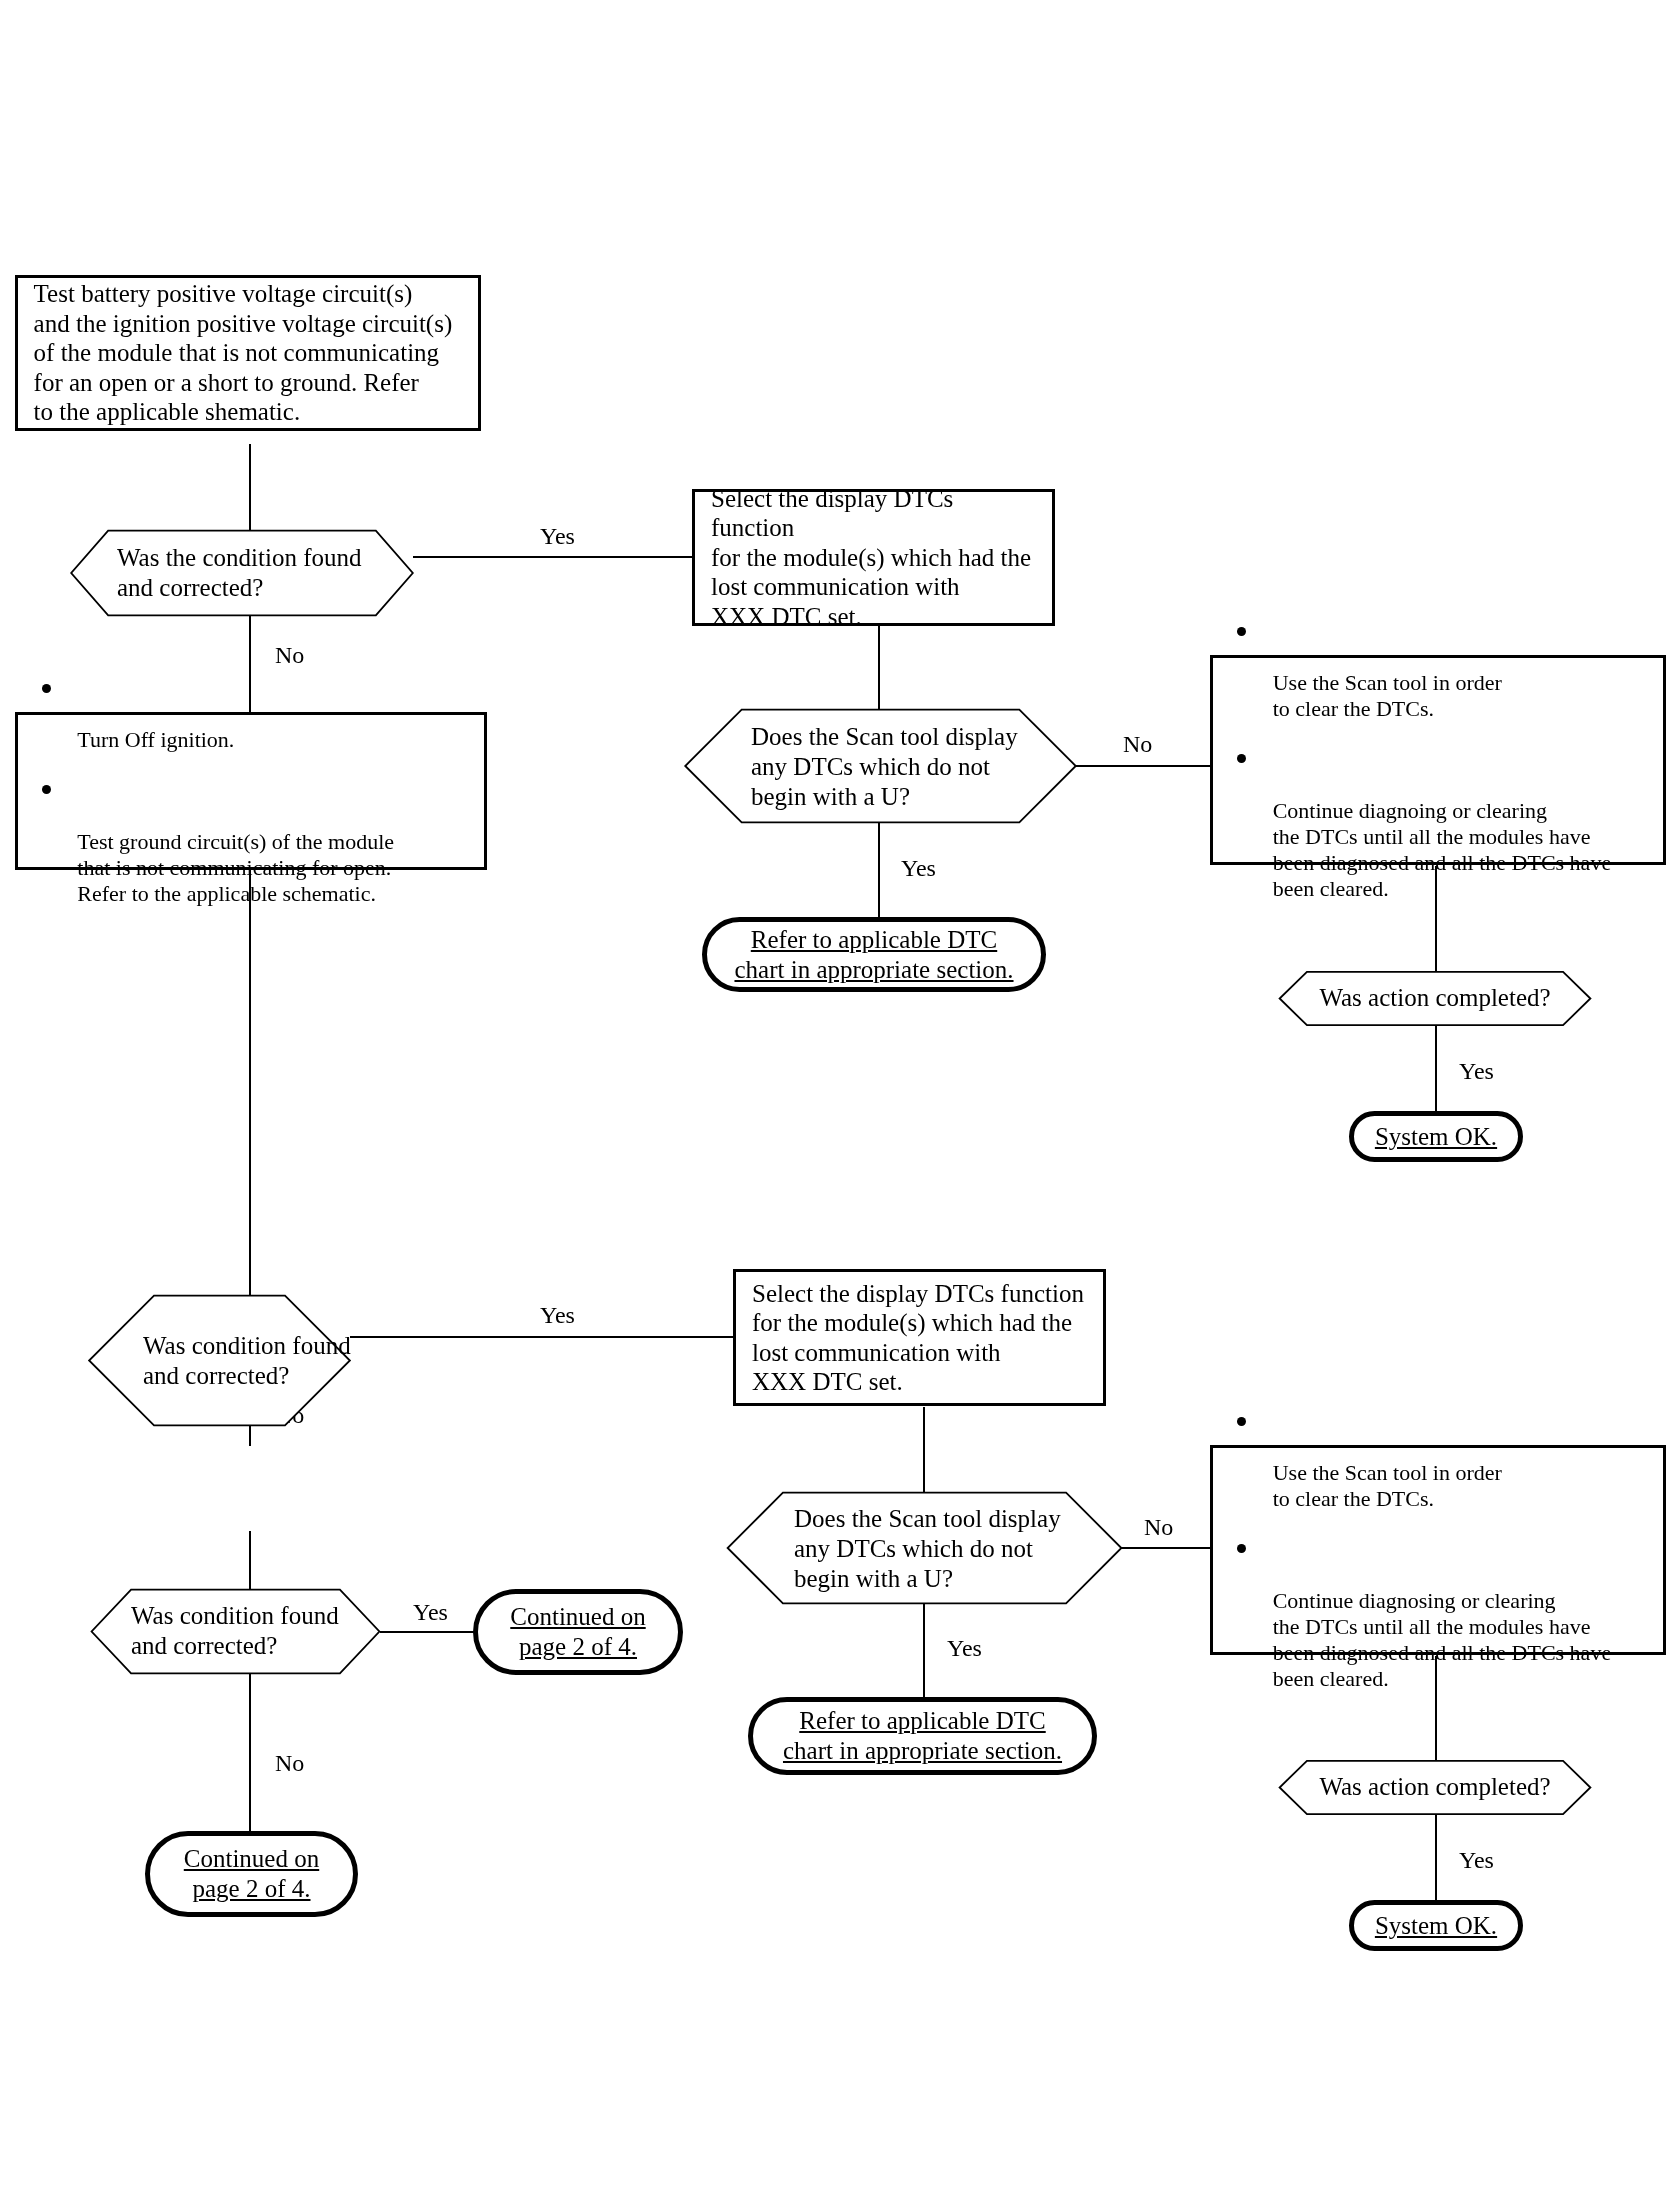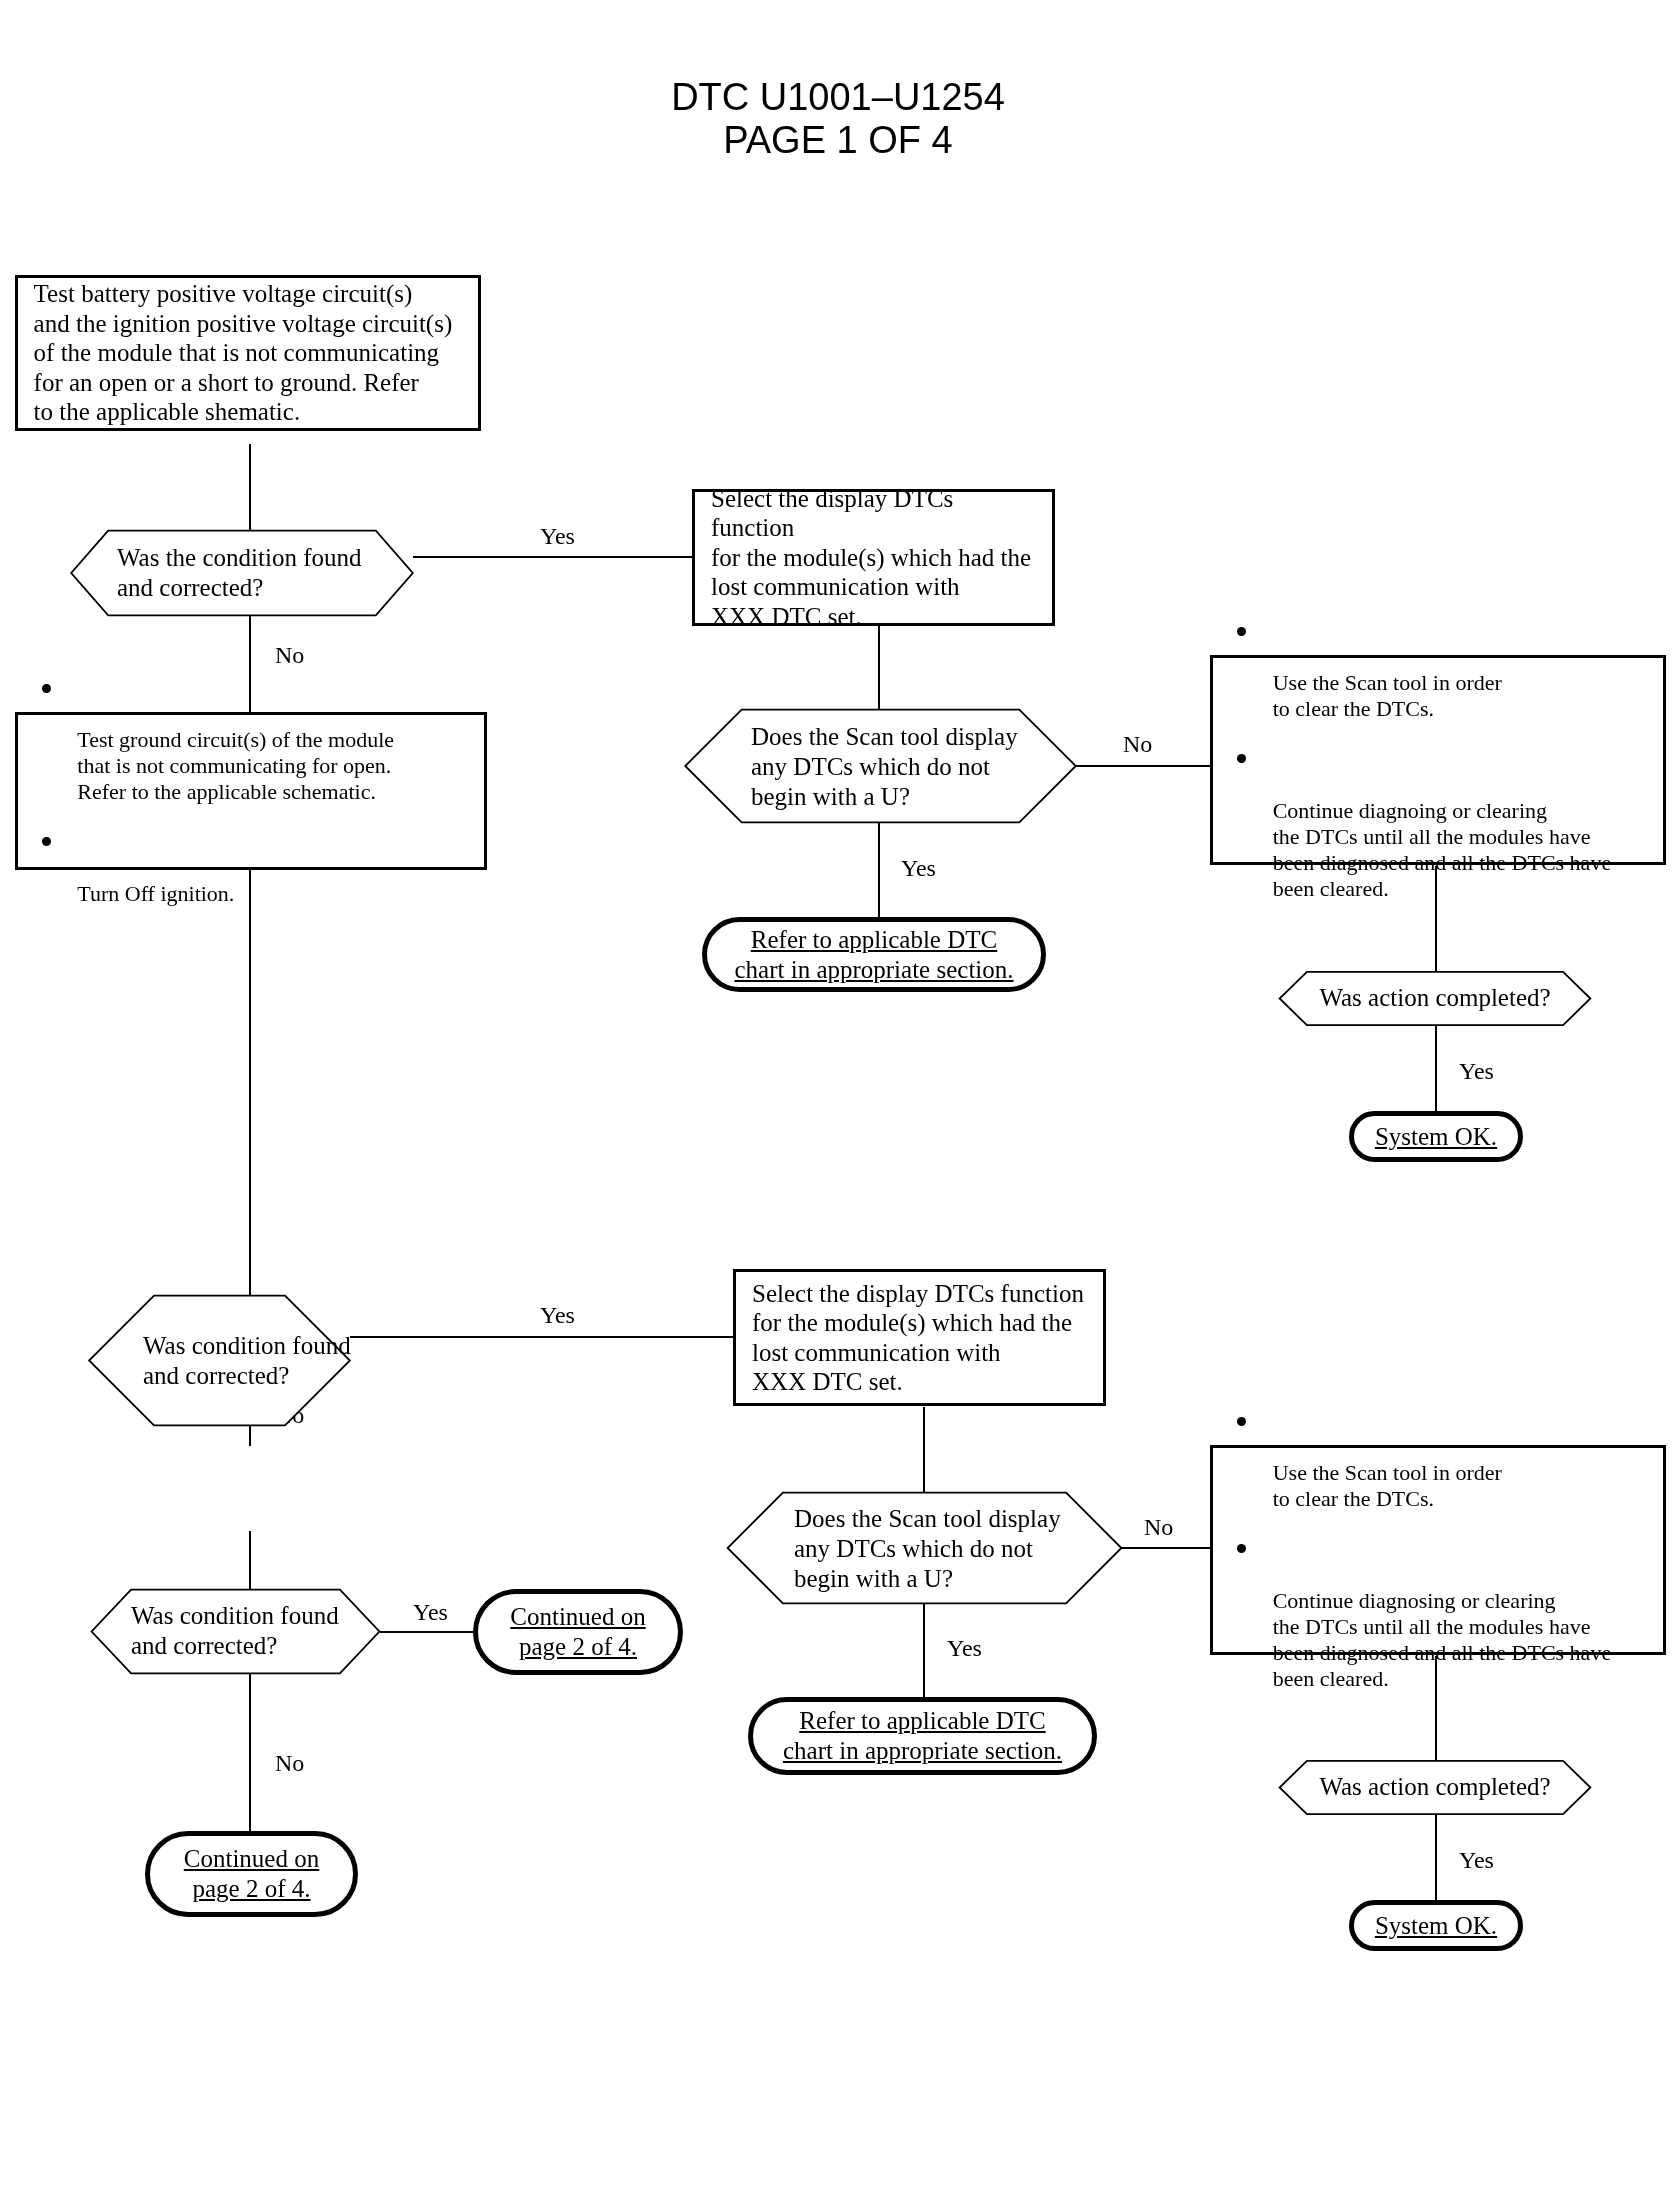--- a/index.html
+++ b/index.html
@@ -77,22 +77,20 @@
     position:absolute;
     font-size:24px;line-height:1;
     white-space:nowrap;
   }
 </style>
 </head>
 <body>
 
 <div id="page">
 
-  <div id="title">DTC U1001–U1254
-PAGE 1 OF 4</div>
 
   <div class="ln" style="left:249px;top:444px;width:2.4px;height:91px;"></div>
 
   <div class="ln" style="left:413px;top:556px;width:281px;height:2.4px;"></div>
 
   <div class="ln" style="left:249px;top:616px;width:2.4px;height:97px;"></div>
 
   <div class="ln" style="left:878px;top:626px;width:2.4px;height:84px;"></div>
 
   <div class="ln" style="left:1076px;top:765px;width:135px;height:2.4px;"></div>
@@ -158,27 +156,27 @@
     <div class="txt">Select the display DTCs function
 for the module(s) which had the
 lost communication with
 XXX DTC set.</div>
   </div>
 
   <div class="node rect" style="left:14.6px;top:712px;width:472px;height:158px;">
     <div class="blist">
       <div class="bi">
         <span class="dot"></span>
+        <span>Turn Off ignition.</span>
+      </div>
+      <div class="bi">
+        <span class="dot"></span>
         <span>Test ground circuit(s) of the module
 that is not communicating for open.
 Refer to the applicable schematic.</span>
-      </div>
-      <div class="bi">
-        <span class="dot"></span>
-        <span>Turn Off ignition.</span>
       </div>
     </div>
   </div>
 
   <div class="hex" style="left:684px;top:709px;width:393px;height:114px;">
     <svg width="393" height="114" viewBox="0 0 646 188">
       <polygon points="94,1 552,1 645,94 552,187 94,187 1,94" fill="#fff" stroke="#000" stroke-width="3"></polygon>
     </svg>
     <div class="txt" style="left:67px;top:13.4px;">Does the Scan tool display
 any DTCs which do not

